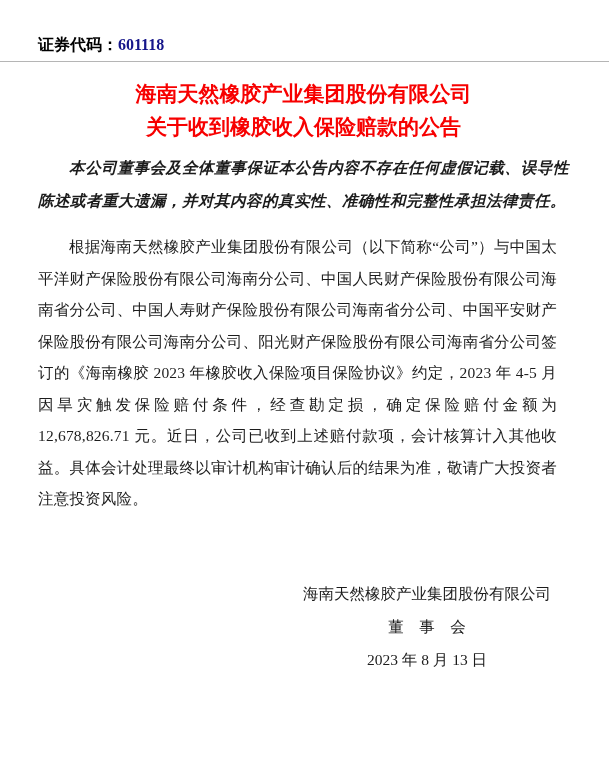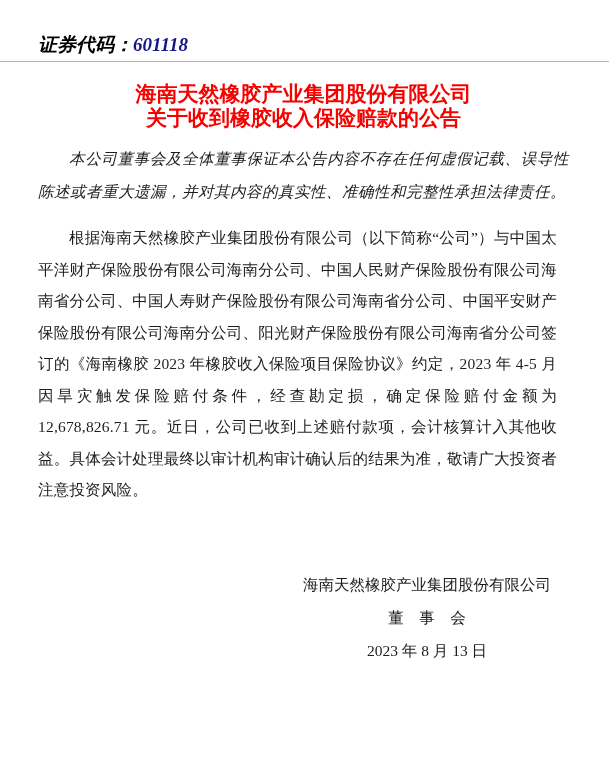--- a/index.html
+++ b/index.html
@@ -20,25 +20,24 @@
   .inner {
     padding: 36px 40px 0 38px;
   }
   
   .header-row {
     display: flex;
     justify-content: space-between;
     align-items: baseline;
     font-family: "Liberation Sans", "DejaVu Sans", sans-serif;
     font-weight: 700;
-    font-size: 19px;
+    font-size: 16px;
     line-height: 18px;
     color: #000000;
     white-space: nowrap;
-    font-style: italic;
   }
   .h-value-num {
     font-family: "Liberation Serif", "DejaVu Serif", serif;
     font-weight: 700;
     color: var(--num-navy, #15158a);
   }
   .rule {
     margin-top: 7px;
     height: 1px;
     background: #b5b5b5;
@@ -48,30 +47,31 @@
   .doc-title, .doc-subtitle {
     text-align: center;
     font-family: "Liberation Sans", "DejaVu Sans", sans-serif;
     font-weight: 700;
     font-size: 21px;
     line-height: 24px;
     color: var(--title-red, #f70000);
     margin: 0;
   }
   .doc-title    { margin-top: 20px; }
-  .doc-subtitle { margin-top: 0; }
+  .doc-subtitle { margin-top: 9px; }
   
   .disclaimer {
     margin: 12px 0 0 0;
     font-style: italic;
     font-size: 15.5px;
     line-height: 33px;
     text-indent: 2em;
     text-align: justify;
     letter-spacing: 0.5px;
+    font-weight: bold;
   }
   .body-para {
     margin: 14px 12px 0 0;
     font-size: 15.5px;
     line-height: 31.5px;
     text-indent: 2em;
     text-align: justify;
     letter-spacing: 0.2px;
   }
   .closing {

